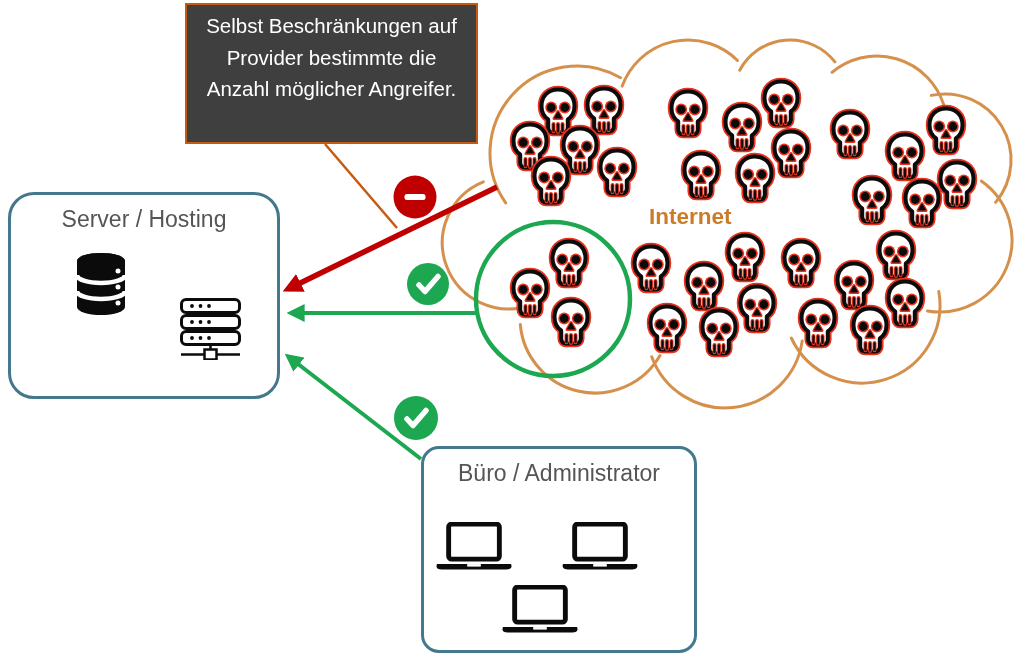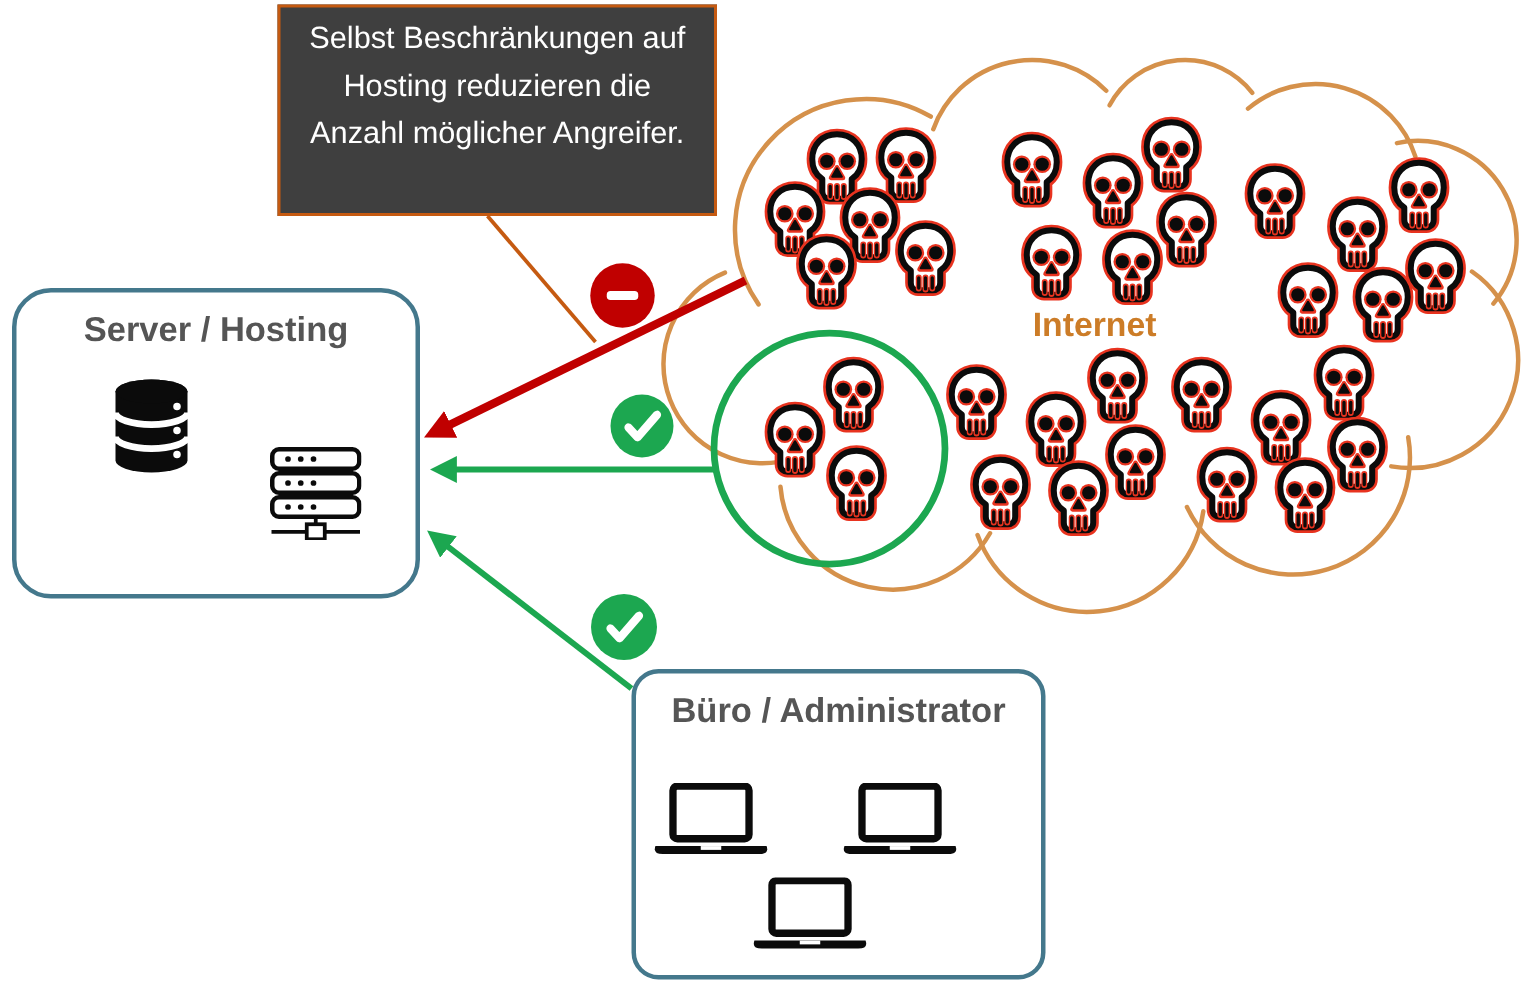--- a/index.html
+++ b/index.html
@@ -7,48 +7,48 @@
     position:relative;width:1024px;height:661px;background:#ffffff;
     font-family:"Liberation Sans", sans-serif;overflow:hidden;
   }
   .panel{
     position:absolute;box-sizing:border-box;background:#ffffff;
     border:3px solid #44788C;border-radius:26px;
   }
   #server-box{left:8px;top:192px;width:272px;height:207px;}
   #office-box{left:421px;top:446px;width:276px;height:207px;border-radius:18px;}
   .panel-title{
-    text-align:center;margin-top:11px;font-size:23px;color:#555555;font-weight:bold;
+    text-align:center;margin-top:11px;font-size:23px;color:#555555;
   }
   .panel-icon{position:absolute;}
   #db-icon{left:64px;top:57px;}
   #rack-icon{left:169px;top:103px;}
   .laptop{position:absolute;width:78px;height:49px;}
   #laptop-1{left:11px;top:73px;}
   #laptop-2{left:137px;top:73px;}
   #laptop-3{left:77px;top:136px;}
   #annotation{
     position:absolute;box-sizing:border-box;left:165px;top:3px;width:293px;height:141px;
     background:#3F3F3F;border:2.5px solid #C55A11;color:#ffffff;
     font-size:20.5px;line-height:31.5px;text-align:center;padding-top:5px;margin-left:20px;
   }
   #internet-label{
-    position:absolute;left:649px;top:204px;width:122px;text-align:right;
+    position:absolute;left:649px;top:204px;width:122px;text-align:left;
     font-weight:bold;font-size:22.5px;color:#CC7C27;
   }
   #diagram-layer{position:absolute;left:0;top:0;}
 </style>
 </head>
 <body>
 
 <div id="stage">
 
   <div id="annotation">
     <div>Selbst Beschränkungen auf</div>
-    <div>Hosting reduzieren die</div>
+    <div>Provider bestimmte die</div>
     <div>Anzahl möglicher Angreifer.</div>
   </div>
 
   <div id="server-box" class="panel">
     <div class="panel-title">Server / Hosting</div>
     <svg id="db-icon" class="panel-icon" width="52" height="64" viewBox="0 0 52 64">
       <path d="M2 9 A24 8 0 0 1 50 9 L50 55 A24 8 0 0 1 2 55 Z" fill="#0b0b0b"></path>
       <ellipse cx="26" cy="9" rx="24" ry="8" fill="#0b0b0b"></ellipse>
       <path d="M2 23 A24 8 0 0 0 50 23" fill="none" stroke="#ffffff" stroke-width="4.5"></path>
       <path d="M2 39 A24 8 0 0 0 50 39" fill="none" stroke="#ffffff" stroke-width="4.5"></path>

